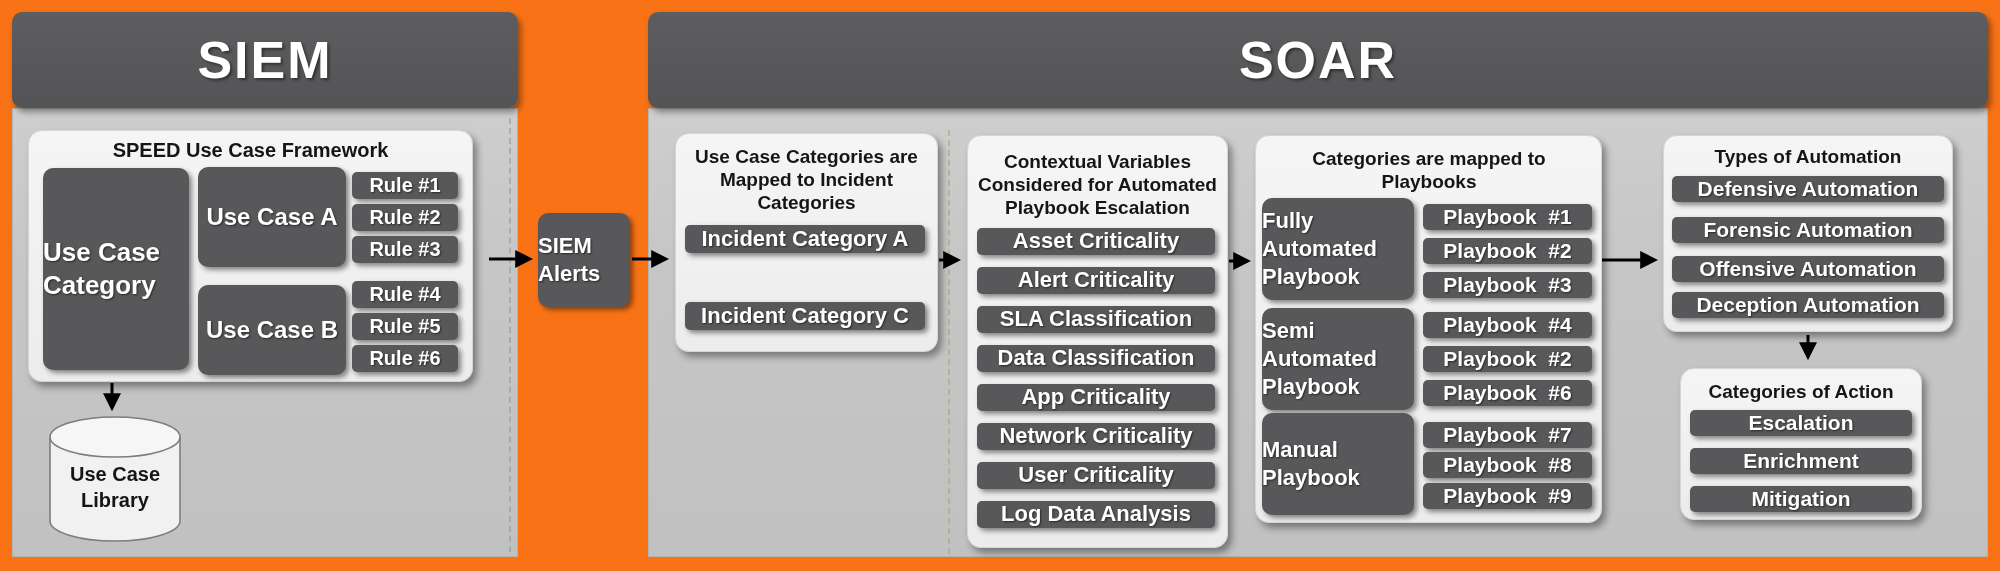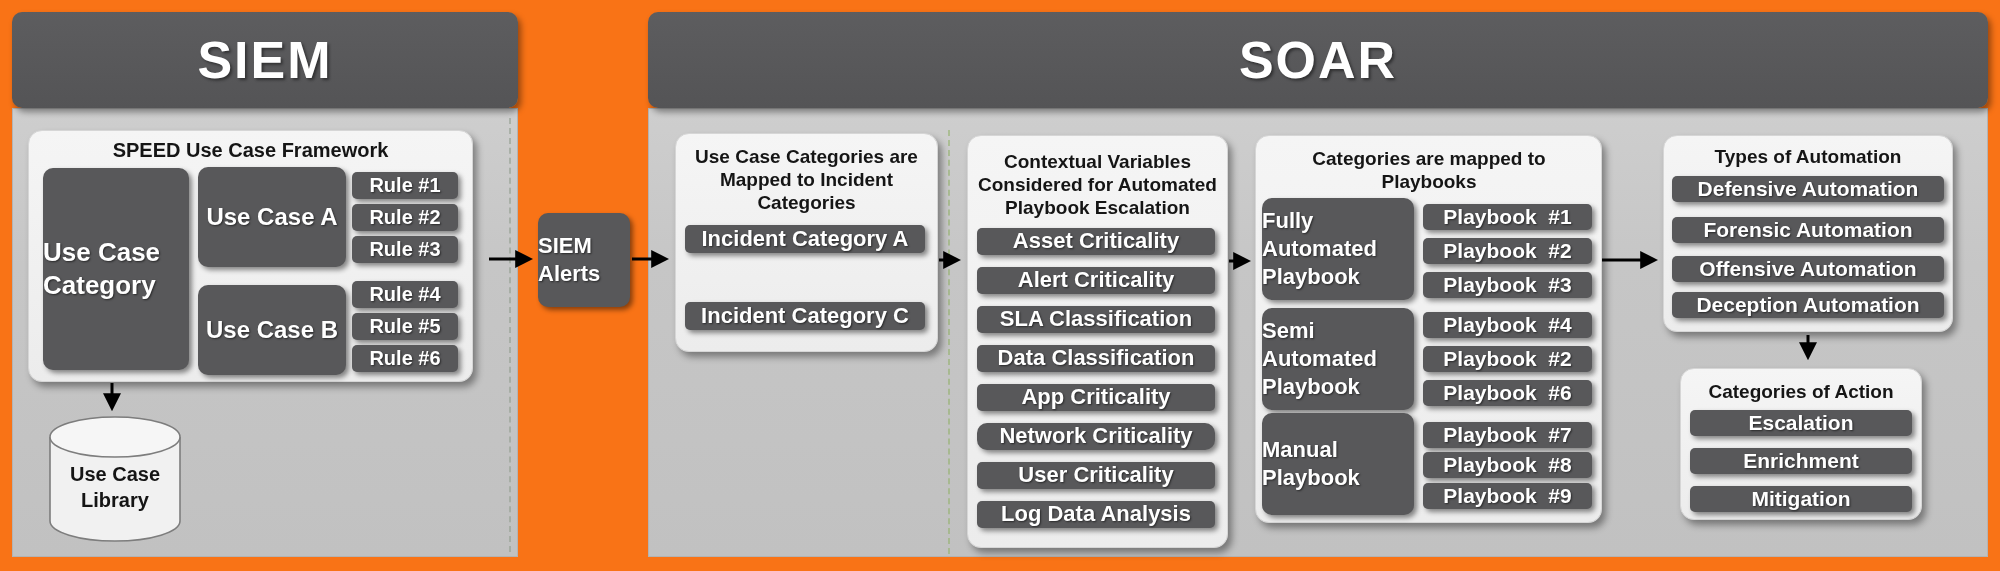--- a/index.html
+++ b/index.html
@@ -109,21 +109,21 @@
   <div class="dark chip" style="left:685px;top:225px;width:240px;height:28px;font-size:22px;">Incident Category A</div>
   <div class="dark chip" style="left:685px;top:302px;width:240px;height:28px;font-size:22px;">Incident Category C</div>
 
   <div class="panel" style="left:967px;top:135px;width:261px;height:413px;"></div>
   <div class="panel-title" style="left:977px;top:150px;width:241px;font-size:19px;">Contextual Variables Considered for Automated Playbook Escalation</div>
   <div class="dark chip" style="left:977px;top:228px;width:238px;height:27px;font-size:22px;">Asset Criticality</div>
   <div class="dark chip" style="left:977px;top:267px;width:238px;height:27px;font-size:22px;">Alert Criticality</div>
   <div class="dark chip" style="left:977px;top:306px;width:238px;height:27px;font-size:22px;">SLA Classification</div>
   <div class="dark chip" style="left:977px;top:345px;width:238px;height:27px;font-size:22px;">Data Classification</div>
   <div class="dark chip" style="left:977px;top:384px;width:238px;height:27px;font-size:22px;">App Criticality</div>
-  <div class="dark chip" style="left:977px;top:423px;width:238px;height:27px;font-size:22px;border-radius:10px;">Network Criticality</div>
+  <div class="dark chip" style="left:977px;top:423px;width:238px;height:27px;font-size:22px;">Network Criticality</div>
   <div class="dark chip" style="left:977px;top:462px;width:238px;height:27px;font-size:22px;">User Criticality</div>
   <div class="dark chip" style="left:977px;top:501px;width:238px;height:27px;font-size:22px;">Log Data Analysis</div>
 
   <div class="panel" style="left:1255px;top:135px;width:347px;height:388px;"></div>
   <div class="panel-title" style="left:1310px;top:147px;width:238px;font-size:19px;">Categories are mapped to Playbooks</div>
 
   <div class="dark bigbox" style="left:1262px;top:198px;width:152px;height:102px;font-size:22px;">Fully Automated Playbook</div>
   <div class="dark bigbox" style="left:1262px;top:308px;width:152px;height:102px;font-size:22px;">Semi Automated Playbook</div>
   <div class="dark bigbox" style="left:1262px;top:413px;width:152px;height:102px;font-size:22px;">Manual Playbook</div>
 

